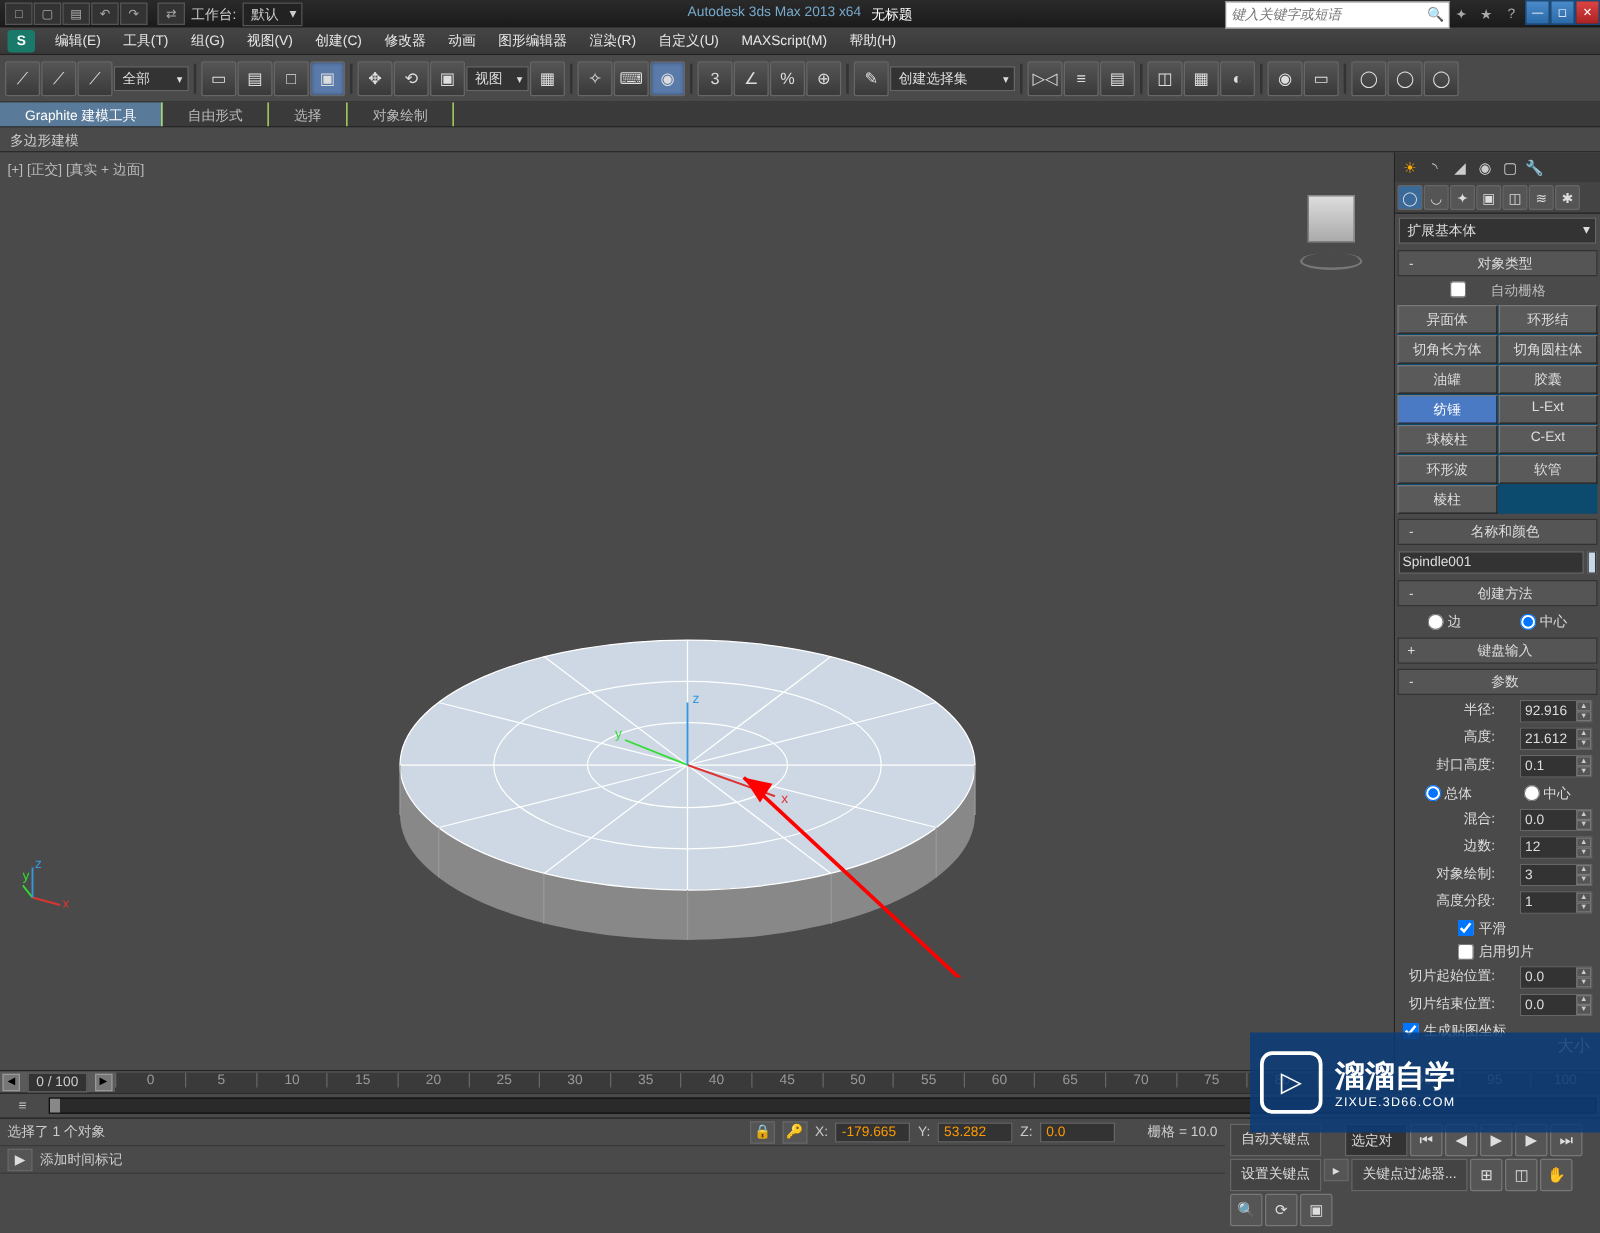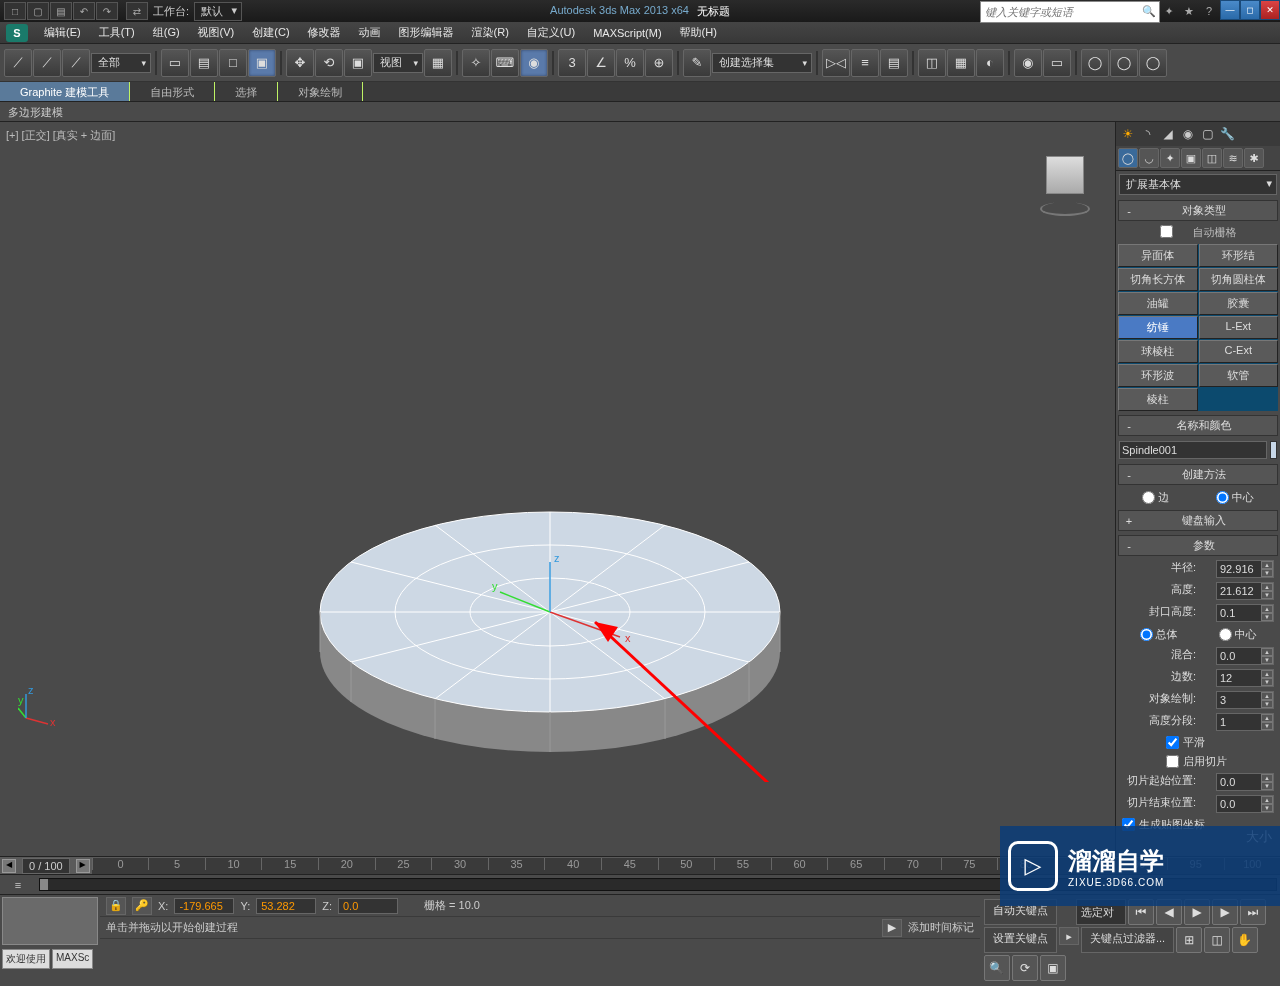--- a/index.html
+++ b/index.html
@@ -486,41 +486,34 @@
   </div>
 </div>
 <div class="track">
   <div class="track-icon">≡</div>
   <div class="track-slider">
       <div class="track-handle"></div>
     </div>
 </div>
 
 <div class="statusbar">
-  <div class="sb-left">
-    <div class="sb-thumb"></div>
-    <div class="sb-welcome">
-      <span>欢迎使用</span>
-      <span>MAXSc</span>
-    </div>
-  </div>
   <div class="sb-mid">
     <div class="sb-row">
+      <span style="flex:1">选择了 1 个对象</span>
       <span class="sb-btn-ico">🔒</span>
       <span class="sb-btn-ico">🔑</span>
       <span>X:</span>
         <input class="sb-input" value="-179.665" style="">
       <span>Y:</span>
         <input class="sb-input" value="53.282" style="">
       <span>Z:</span>
         <input class="sb-input" value="0.0" style="">
       <span style="margin-left:20px">栅格 = 10.0</span>
     </div>
     <div class="sb-row">
-      <span style="flex:1">单击并拖动以开始创建过程</span>
       <span class="sb-btn-ico">▶</span>
       <span>添加时间标记</span>
     </div>
   </div>
   <div class="sb-right">
     <span class="autokey">自动关键点</span>
     <input class="sb-input w" style="width: 50px; margin-left: 17px;" value="选定对">
     <span class="sb-nav-btn">⏮</span>
     <span class="sb-nav-btn">◀</span>
     <span class="sb-nav-btn">▶</span>

